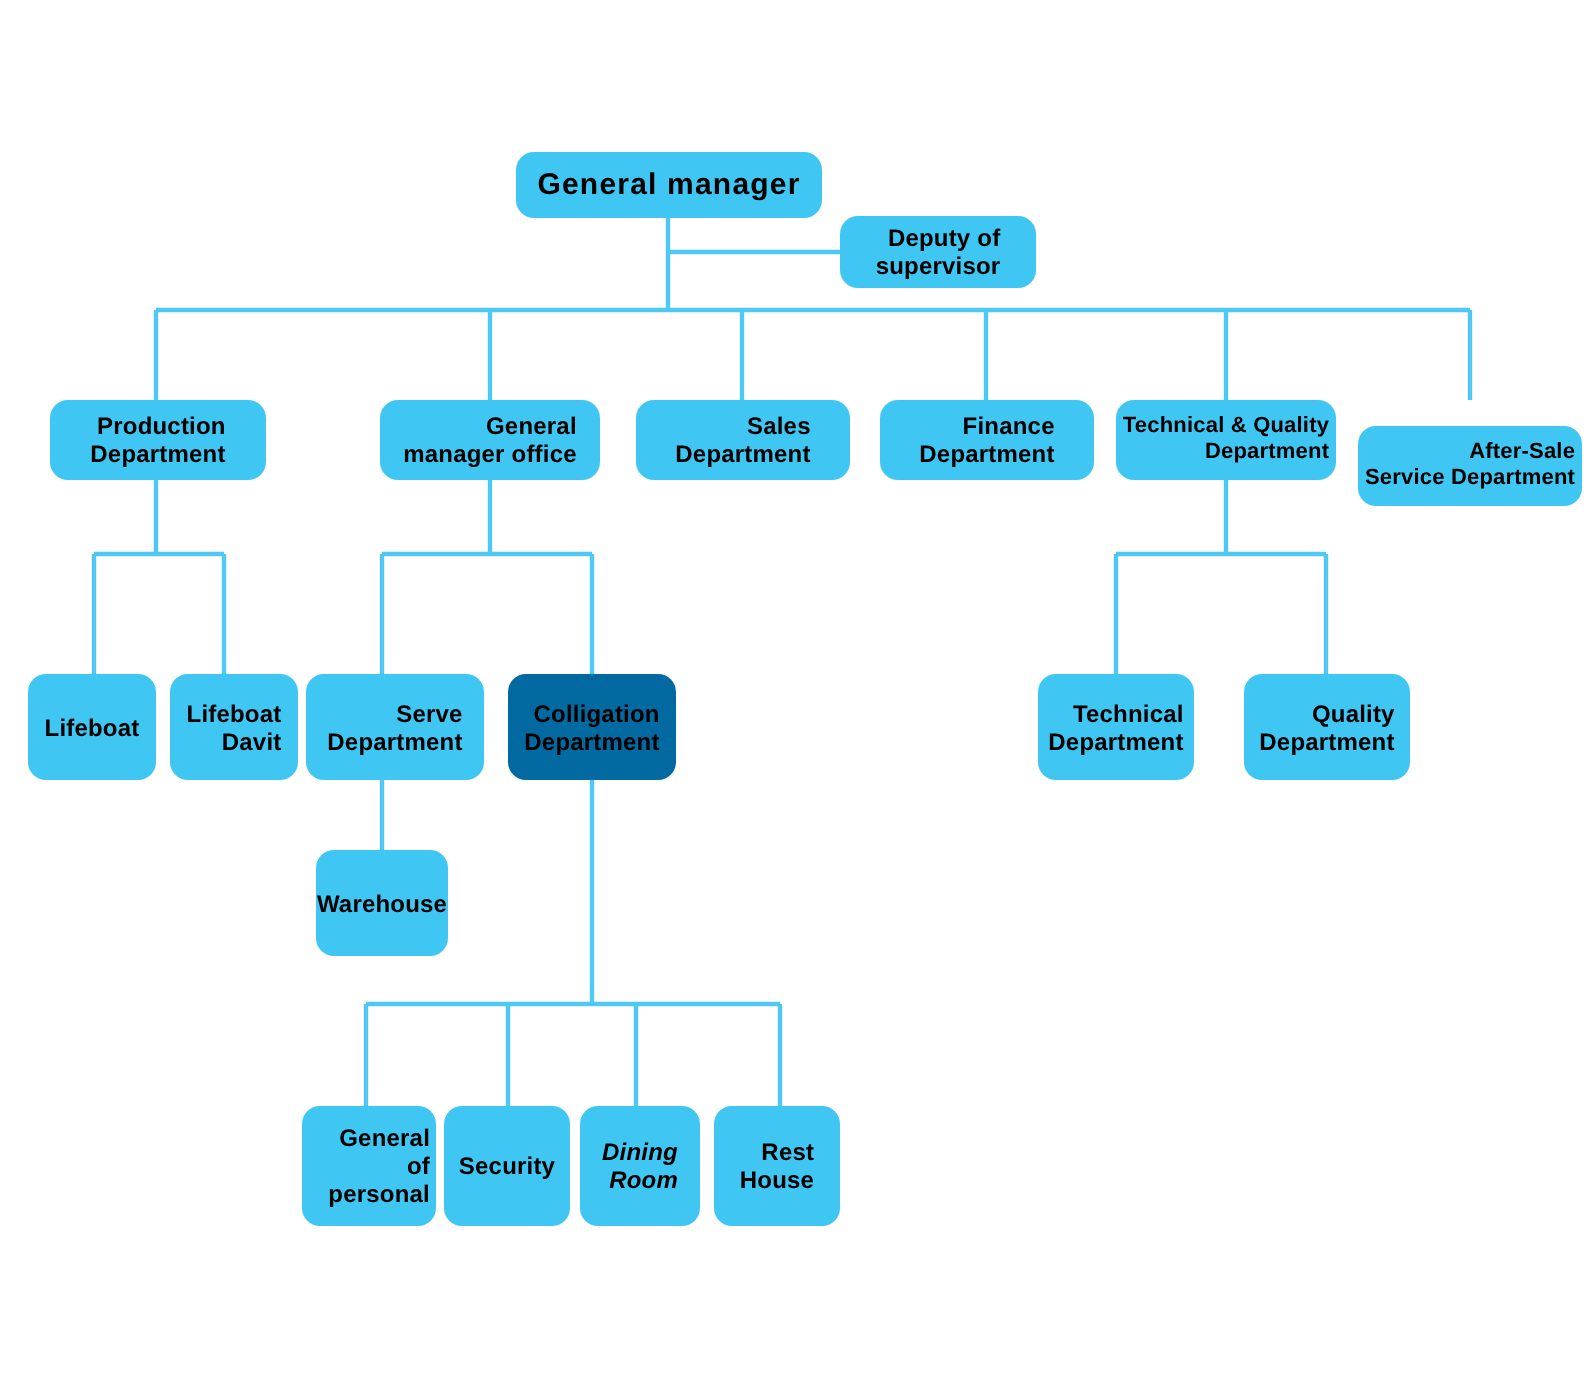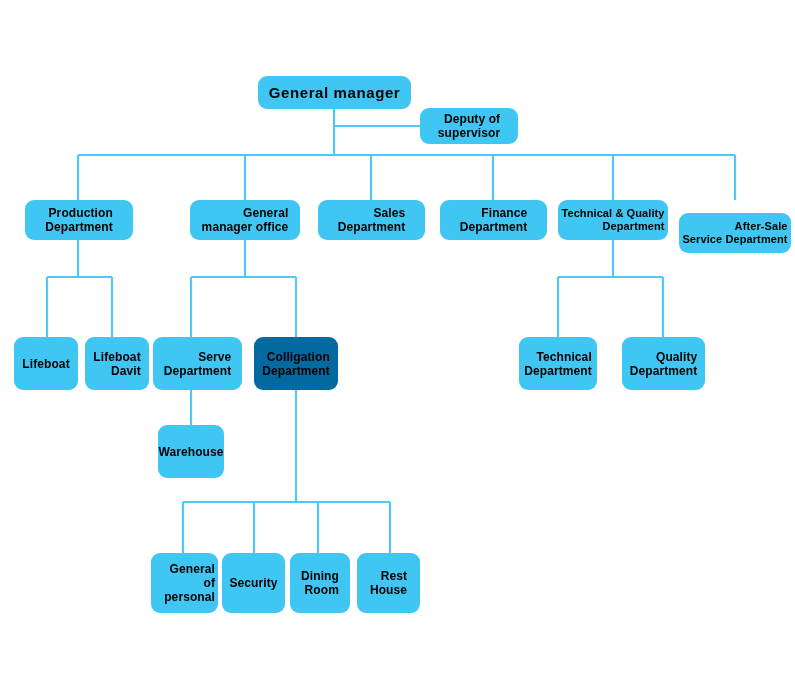--- a/index.html
+++ b/index.html
@@ -109,18 +109,18 @@
       <div class="node" style="left: 254px; top: 337px; width: 84px; height: 53px; background: #0369a1; color: rgb(0, 0, 0);">Colligation
 Department</div>
       <div class="node" style="left: 519px; top: 337px; width: 78px; height: 53px; background: rgb(63, 198, 242); color: rgb(0, 0, 0);">Technical
 Department</div>
       <div class="node" style="left: 622px; top: 337px; width: 83px; height: 53px; background: rgb(63, 198, 242); color: rgb(0, 0, 0);">Quality
 Department</div>
       <div class="node" style="left: 158px; top: 425px; width: 66px; height: 53px; background: rgb(63, 198, 242); color: rgb(0, 0, 0);">Warehouse</div>
       <div class="node" style="left: 151px; top: 553px; width: 67px; height: 60px; background: rgb(63, 198, 242); color: rgb(0, 0, 0);">General
 of  personal</div>
       <div class="node" style="left: 222px; top: 553px; width: 63px; height: 60px; background: rgb(63, 198, 242); color: rgb(0, 0, 0);">Security</div>
-      <div class="node" style="left: 290px; top: 553px; width: 60px; height: 60px; background: rgb(63, 198, 242); color: rgb(0, 0, 0);">Dining
+      <div class="node" style="left: 290px; top: 553px; width: 60px; height: 60px; background: rgb(63, 198, 242); color: rgb(0, 0, 0); font-style: italic;">Dining
 Room</div>
       <div class="node" style="left: 357px; top: 553px; width: 63px; height: 60px; background: rgb(63, 198, 242); color: rgb(0, 0, 0);">Rest
 House</div>
     </div>
 </div>
 
 </body></html>

